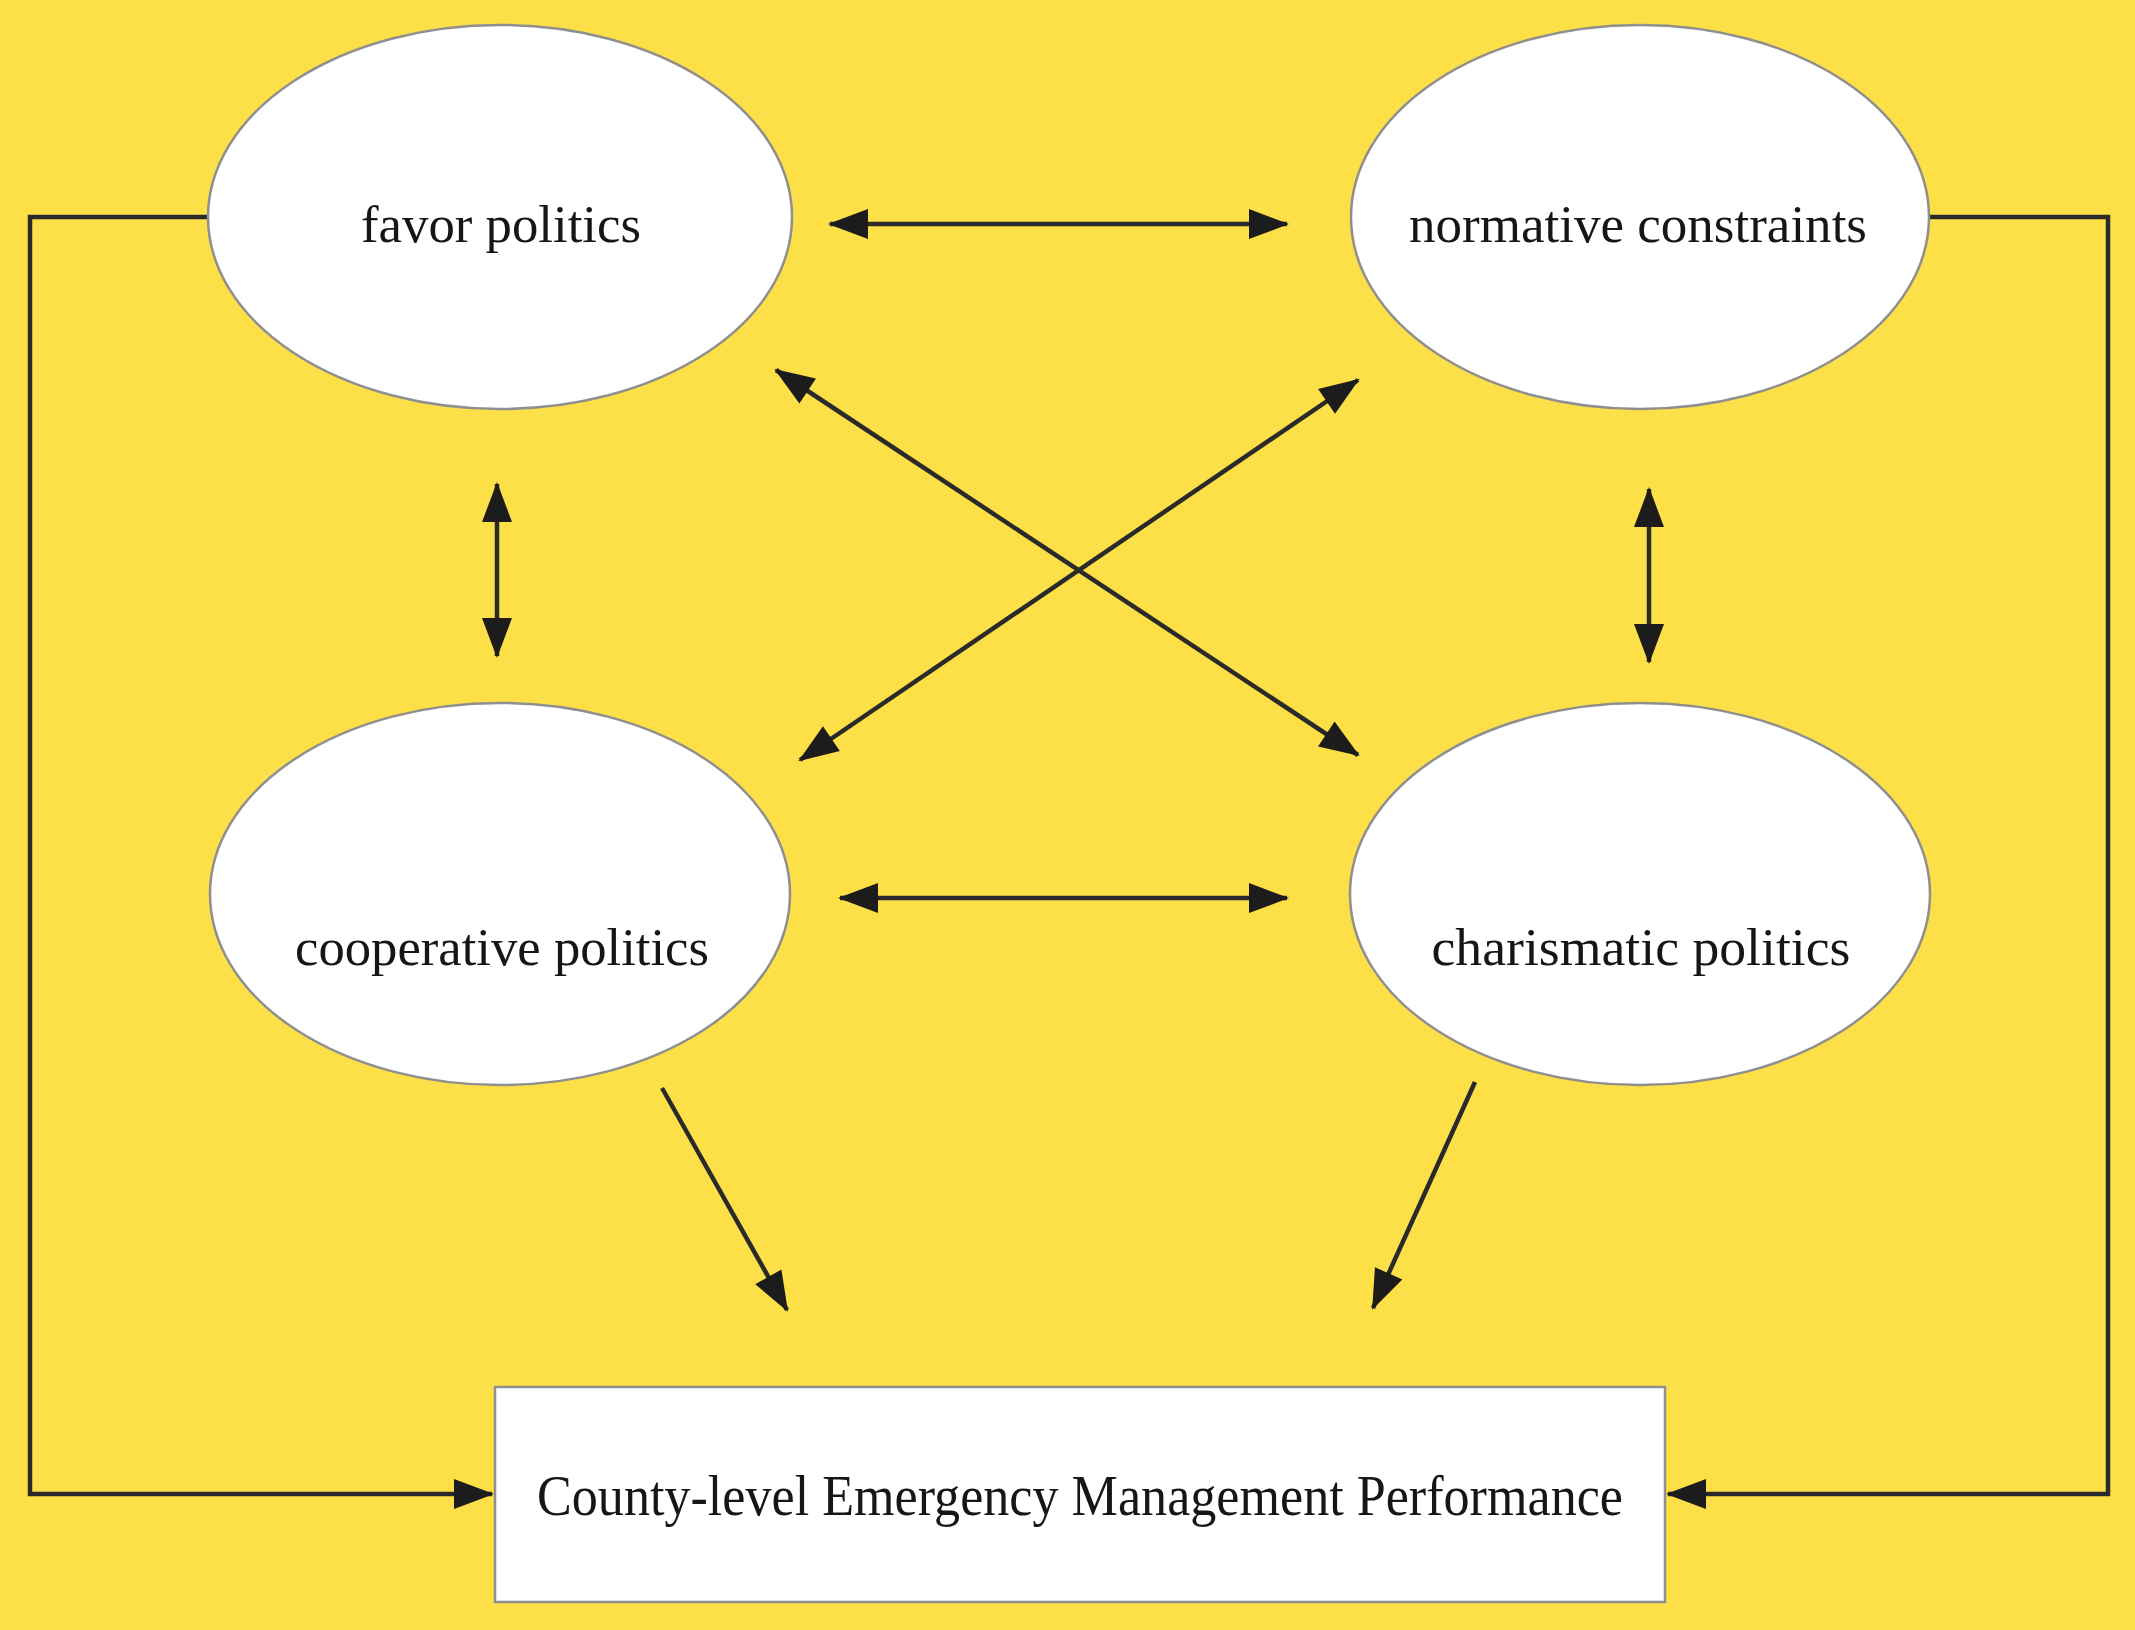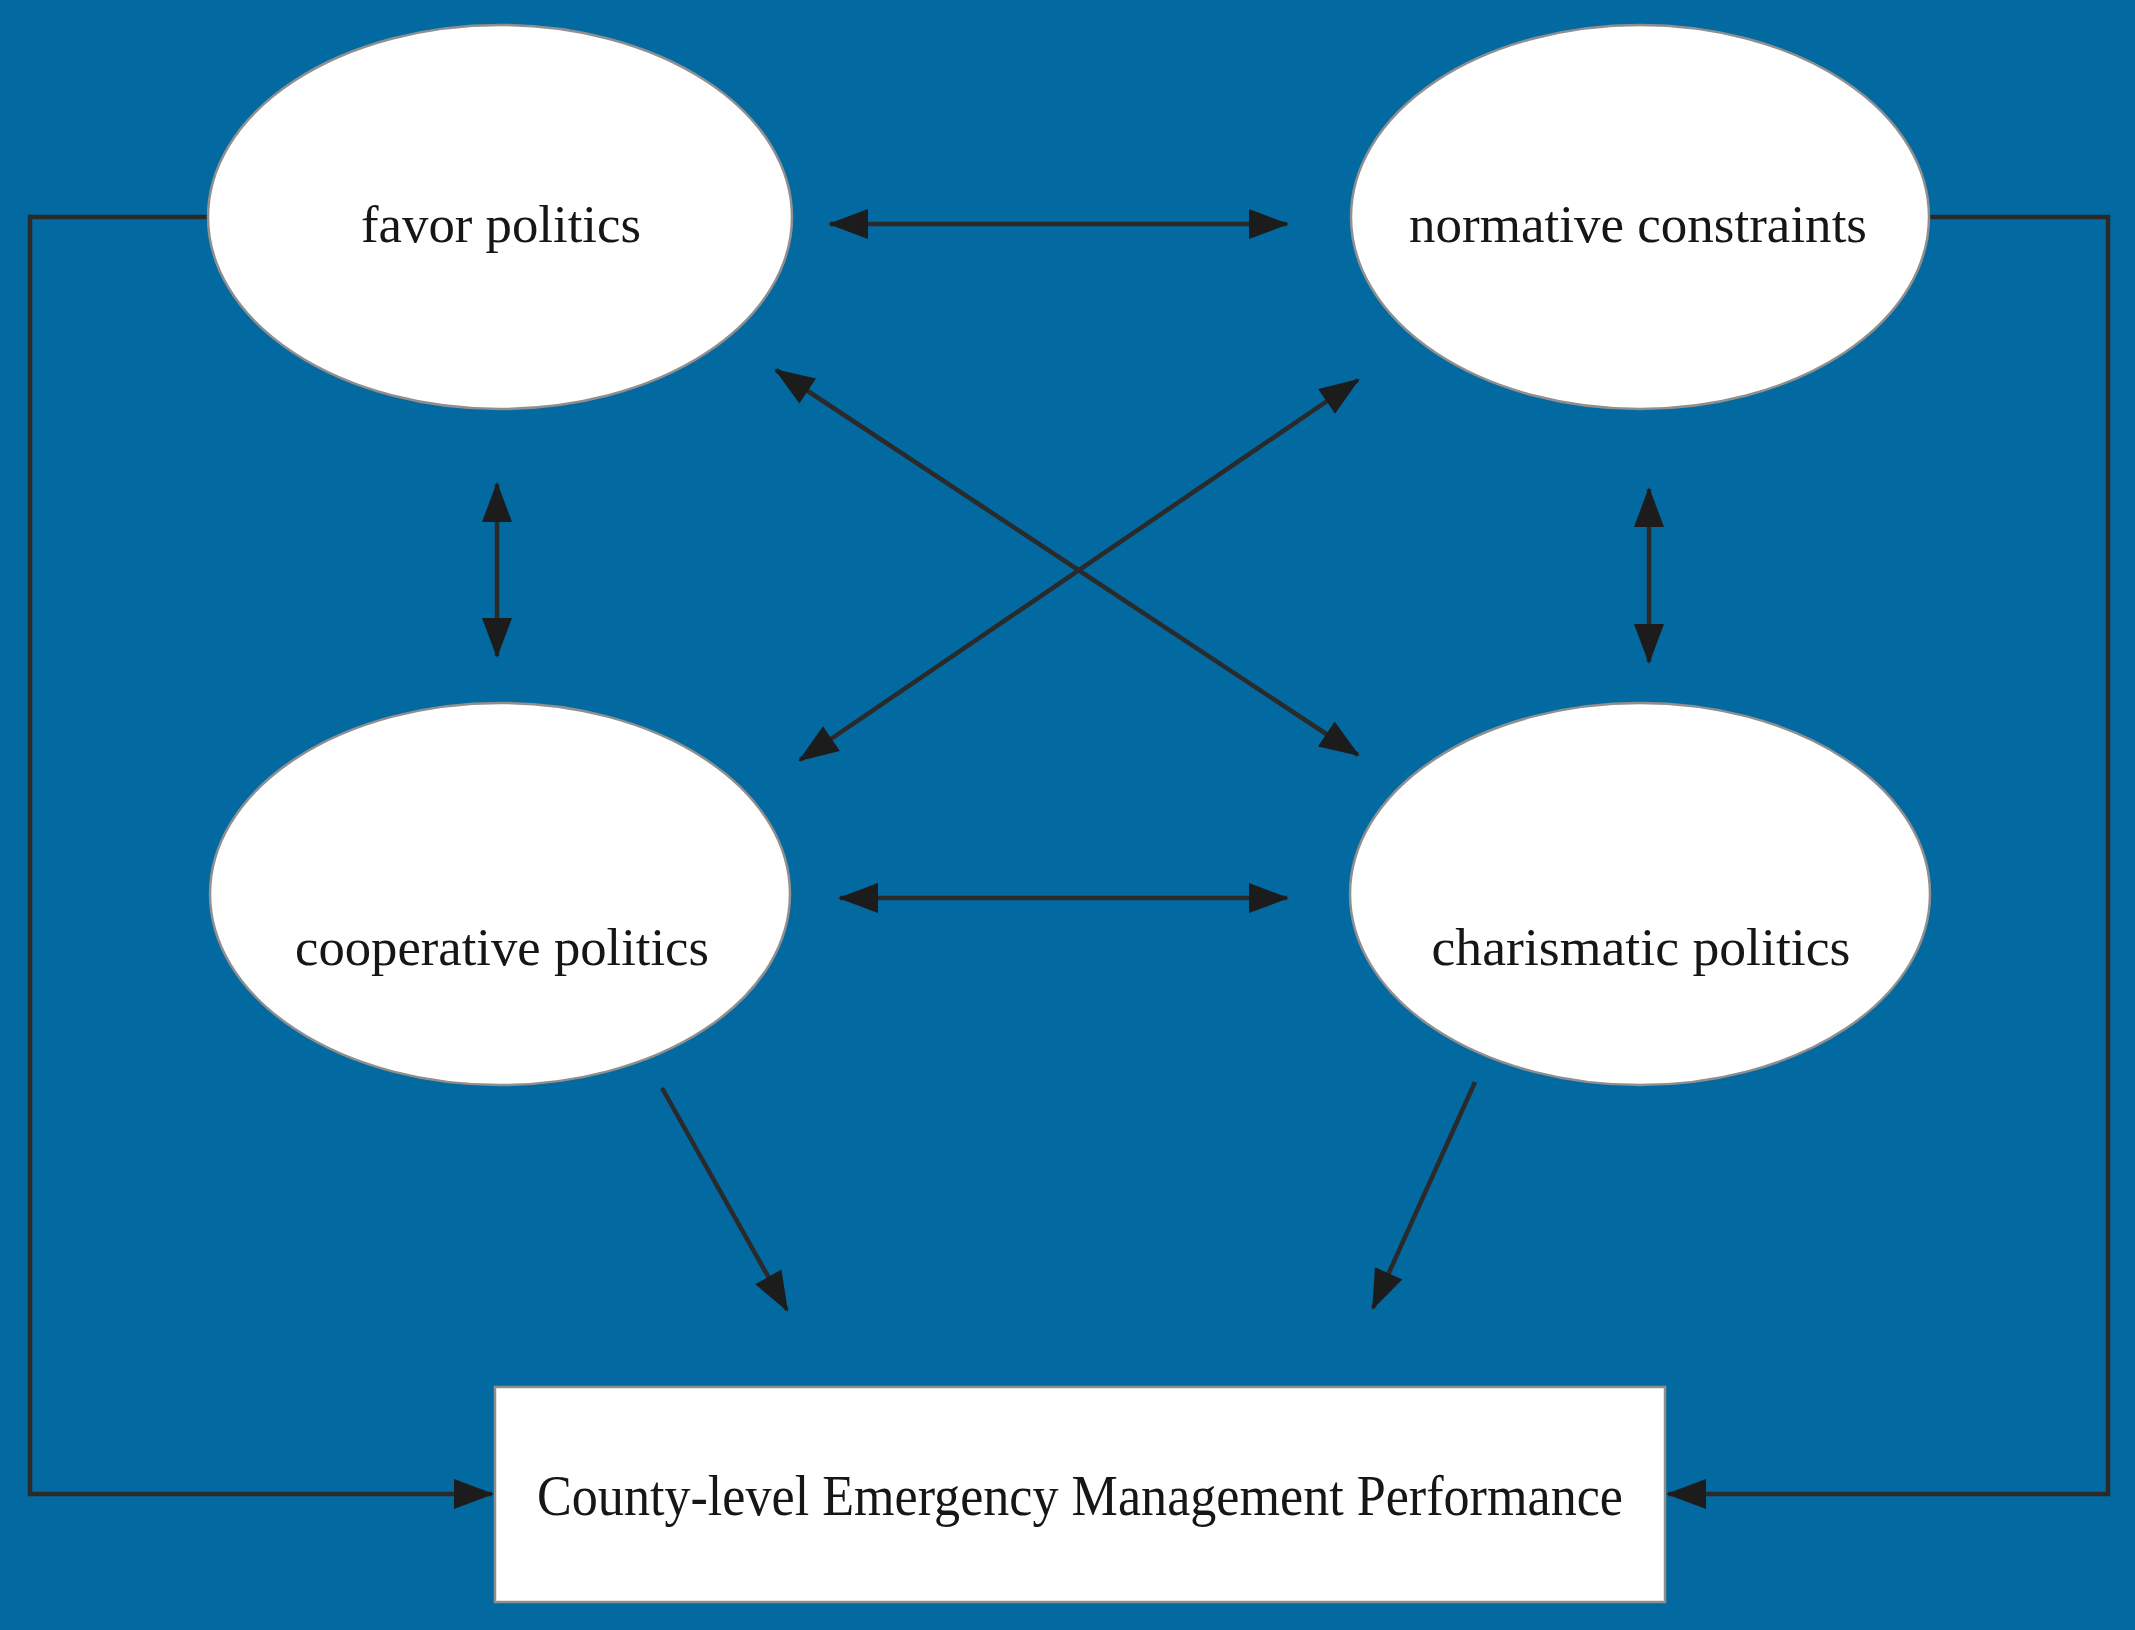--- a/index.html
+++ b/index.html
@@ -7,21 +7,21 @@
     padding: 0;
     background: #ffffff;
     width: 2135px;
     height: 1630px;
     font-family: "Liberation Serif", "DejaVu Serif", serif;
   }
   .canvas {
     position: relative;
     width: 2135px;
     height: 1630px;
-    background: #0369a1;
+    background: #fde047;
     overflow: hidden;
   }
   svg { display: block; }
   .shape {
     fill: #ffffff;
     stroke: #8f8f8f;
     stroke-width: 2.5;
   }
   .edge {
     stroke: #2a2a2a;

